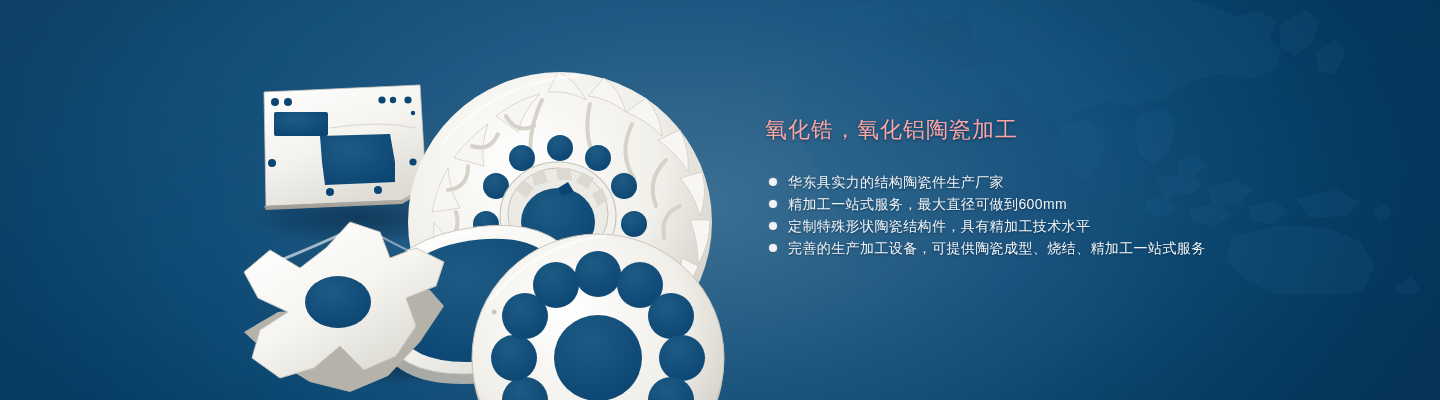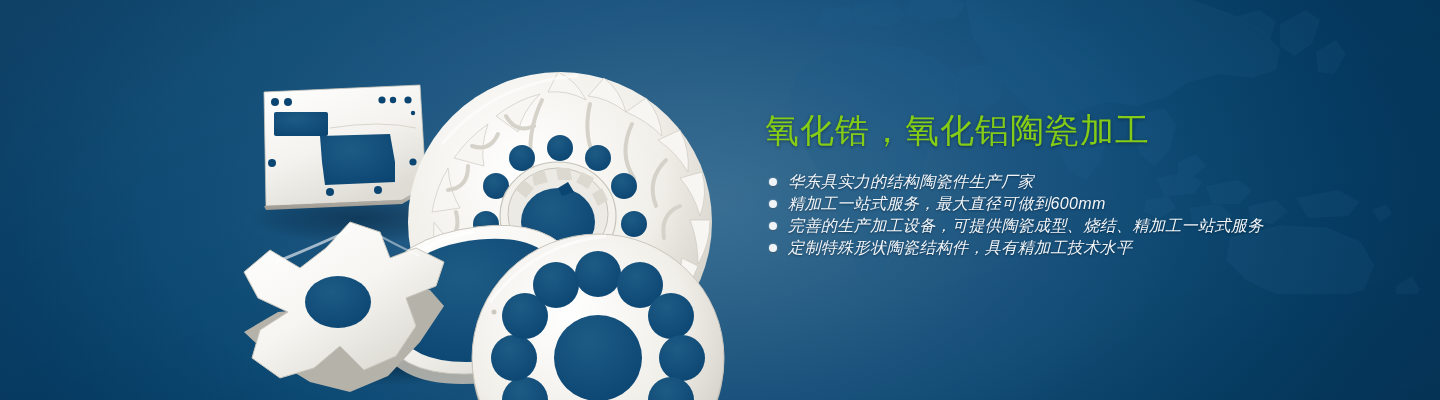--- a/index.html
+++ b/index.html
@@ -75,24 +75,24 @@
   .products svg { display: block; width: 100%; height: 100%; overflow: visible; }
 
   
   .copy {
     position: absolute;
     left: 765px;
     top: 110px;
     width: 620px;
   }
   .headline {
-    font-size: 34px;
+    font-size: 22px;
     line-height: 40px;
     letter-spacing: 1px;
-    color: #84cc16;
+    color: #fca5a5;
     font-weight: 400;
     text-shadow: 0 1px 3px rgba(0,20,40,0.55);
     white-space: nowrap;
   }
   .bullets {
     margin: 21px 0 0 4px;
     padding: 0;
     list-style: none;
   }
   .bullet {
@@ -104,27 +104,26 @@
   .dot {
     flex: 0 0 auto;
     width: 8px;
     height: 8px;
     border-radius: 50%;
     background: #f0f4f7;
     box-shadow: 0 0 2px rgba(255,255,255,0.45), 0 1px 1px rgba(0,15,30,0.4);
     margin-right: 11px;
   }
   .bullet-text {
-    font-size: 16px;
+    font-size: 14px;
     line-height: 20px;
     color: #f3f6f9;
     letter-spacing: 0.4px;
     text-shadow: 0 1px 2px rgba(0,20,40,0.5);
     white-space: nowrap;
-    font-style: italic;
   }
 </style>
 </head>
 <body>
 
 <div class="banner">
 
   <div class="bg-glow"></div>
   <div class="bg-sheen"></div>
 
@@ -391,24 +390,24 @@
         <span class="bullet-text">华东具实力的结构陶瓷件生产厂家</span>
       </li>
 
       <li class="bullet">
         <span class="dot"></span>
         <span class="bullet-text">精加工一站式服务，最大直径可做到600mm</span>
       </li>
 
       <li class="bullet">
         <span class="dot"></span>
+        <span class="bullet-text">定制特殊形状陶瓷结构件，具有精加工技术水平</span>
+      </li>
+
+      <li class="bullet">
+        <span class="dot"></span>
         <span class="bullet-text">完善的生产加工设备，可提供陶瓷成型、烧结、精加工一站式服务</span>
       </li>
 
-      <li class="bullet">
-        <span class="dot"></span>
-        <span class="bullet-text">定制特殊形状陶瓷结构件，具有精加工技术水平</span>
-      </li>
-
     </ul>
   </div>
 
 </div>
 
 </body></html>

